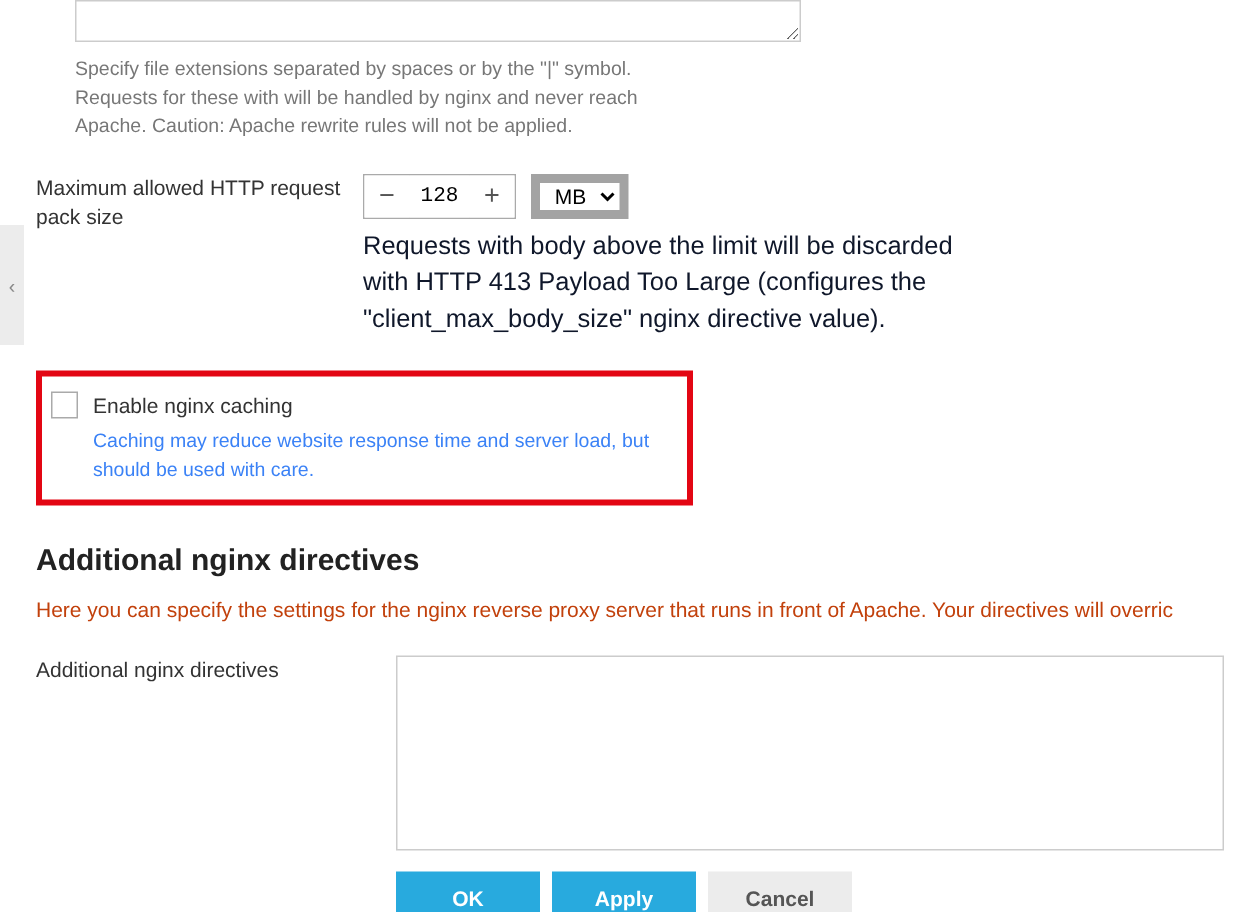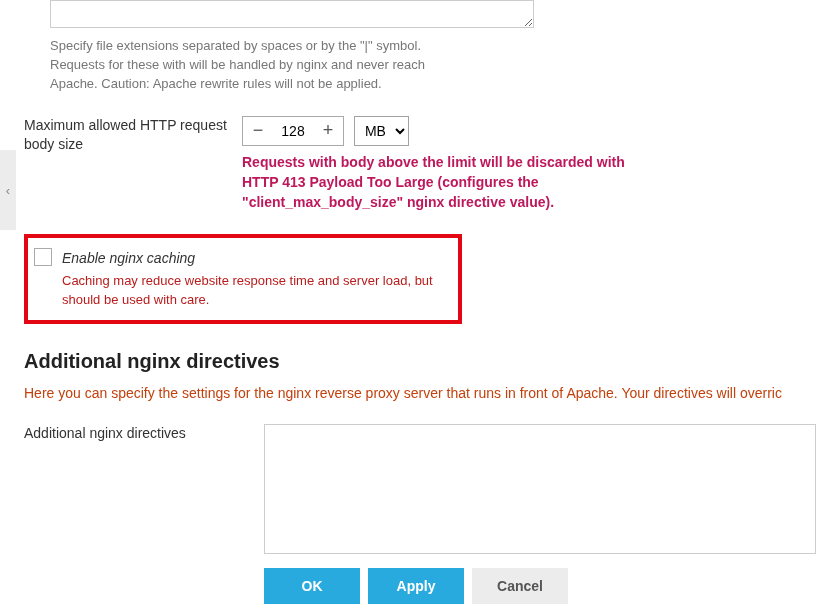--- a/index.html
+++ b/index.html
@@ -63,65 +63,64 @@
       align-items: center;
       justify-content: center;
     }
     .stepper-input {
       width: 40px;
       height: 28px;
       border: none;
       text-align: center;
       font-size: 14px;
       outline: none;
+      font-family: Liberation Mono, monospace;
     }
     .unit-select {
       height: 30px;
-      border: 1px solid #a3a3a3;
+      border: 6px solid #a3a3a3;
       font-size: 14px;
       padding: 0 6px;
       margin-left: 6px;
       background: #fff;
       vertical-align: top;
     }
     .field-hint {
-      font-size: 14px;
-      color: #be185d;
+      font-size: 17px;
+      color: #0f172a;
       line-height: 1.45;
       margin-top: 6px;
       max-width: 420px;
-      font-weight: bold;
     }
     .highlight-box {
       border: 4px solid #e30613;
       padding: 10px 10px 10px 6px;
       margin-top: 22px;
       width: 438px;
     }
     .checkbox-row {
       display: flex;
-      align-items: flex-end;
-      font-style: italic;
+      align-items: center;
     }
     .checkbox {
       width: 18px;
       height: 18px;
       border: 1px solid #aaa;
       background: #fff;
       margin-right: 10px;
       flex-shrink: 0;
       cursor: pointer;
     }
     .checkbox-label {
       font-size: 14px;
       color: #333;
     }
     .checkbox-hint {
       font-size: 13px;
-      color: #b91c1c;
+      color: #3b82f6;
       line-height: 1.45;
       margin: 6px 0 0 28px;
     }
     .section-heading {
       font-size: 20px;
       font-weight: 600;
       color: #222;
       margin-top: 26px;
     }
     .section-desc {
@@ -185,21 +184,21 @@
 <div class="side-collapse">
   <span>‹</span>
 </div>
 
 <div class="content">
 
   <textarea class="textarea-top" style=""></textarea>
   <div class="hint" style="max-width:400px">Specify file extensions separated by spaces or by the "|" symbol. Requests for these with will be handled by nginx and never reach Apache. Caution: Apache rewrite rules will not be applied.</div>
 
   <div class="row">
-    <div class="label-col">Maximum allowed HTTP request body size</div>
+    <div class="label-col">Maximum allowed HTTP request pack size</div>
     <div class="field-col">
       <div>
         <span class="stepper">
           <button class="stepper-btn">
             <span>−</span>
           </button>
           <input class="stepper-input" value="128" style="">
           <button class="stepper-btn">
             <span>+</span>
           </button>

